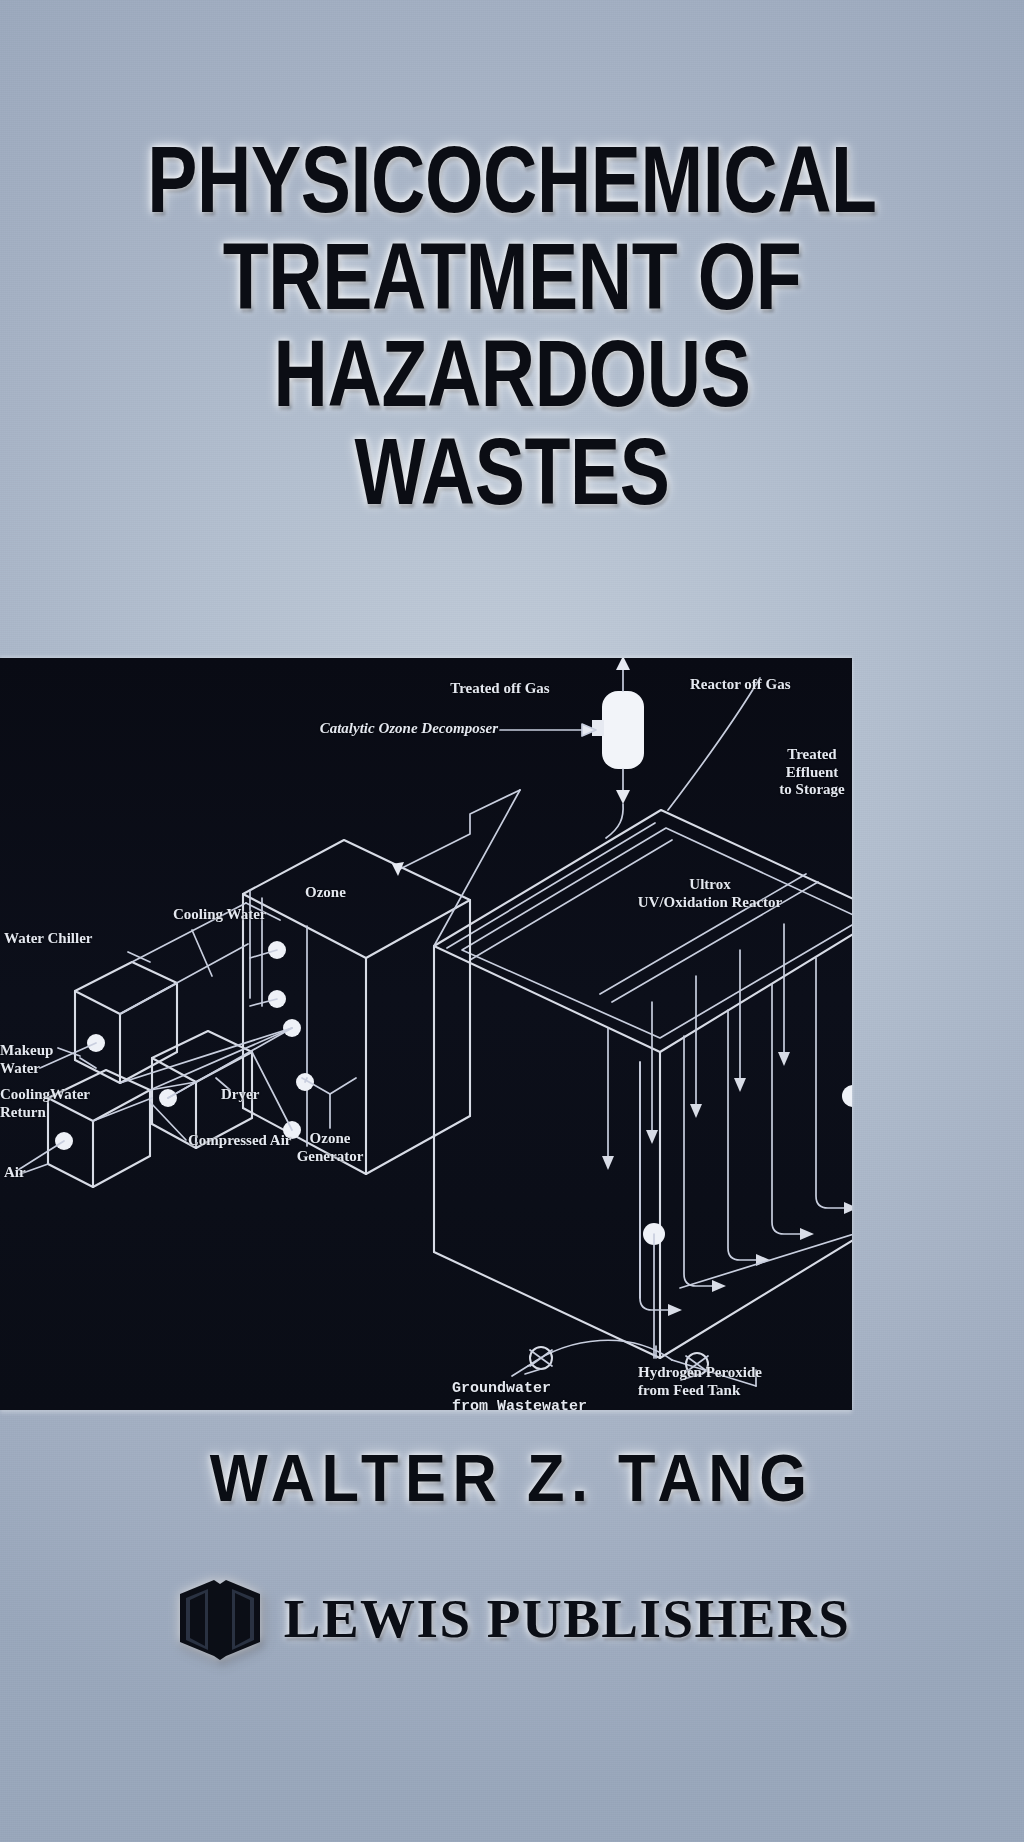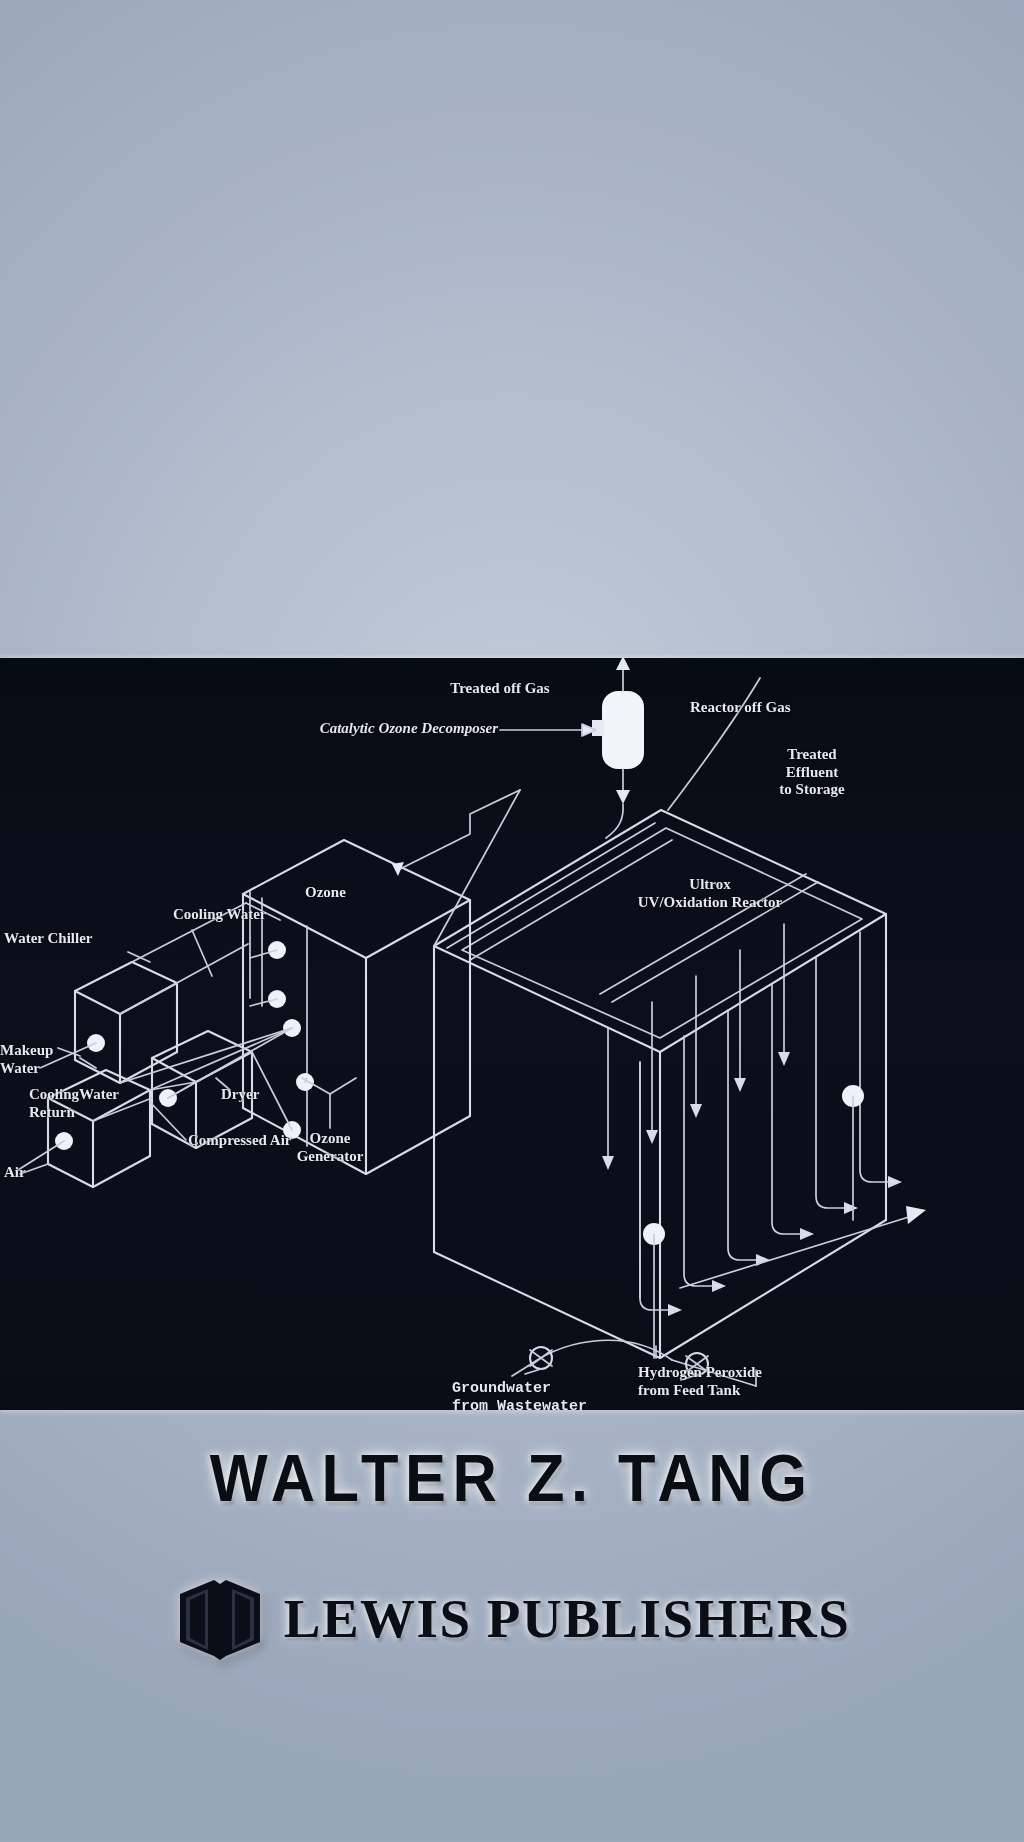--- a/index.html
+++ b/index.html
@@ -54,21 +54,21 @@
   .tl1 { font-size: 94px; }
   .tl2 { font-size: 94px; margin-top: 6px; }
   .tl3 { font-size: 94px; margin-top: 6px; }
   .tl4 { font-size: 94px; margin-top: 6px; }
 
   
   #illustration-panel {
     position: absolute;
     left: 0;
     top: 658px;
-    width: 1024px;
+    width: 852px;
     height: 752px;
     background: linear-gradient(180deg,#090b14 0%, #0c0f1a 45%, #0a0d16 100%);
     overflow: hidden;
     z-index: 4;
     box-shadow: 0 -2px 3px rgba(255,255,255,.25), 0 3px 4px rgba(255,255,255,.30);
   }
   #illustration-panel svg { display:block; }
   .dg-line {
     fill: none;
     stroke: #d8dce6;
@@ -140,20 +140,26 @@
       0 0 6px rgba(255,255,255,.92),
       0 0 13px rgba(255,255,255,.6),
       2px 3px 3px rgba(10,14,24,.45);
   }
 </style>
 </head>
 <body>
 
 <div id="cover">
 
+  <div id="title-block">
+    <span class="title-line tl1">PHYSICOCHEMICAL</span>
+    <span class="title-line tl2">TREATMENT OF</span>
+    <span class="title-line tl3">HAZARDOUS</span>
+    <span class="title-line tl4">WASTES</span>
+  </div>
 
   <div id="illustration-panel">
     <svg width="1024" height="752" viewBox="0 0 1024 752">
 
       <g>
 
         <path class="dg-line" d="M 432 592 L 432 284 L 660 148 L 885 252 L 885 565 L 660 690 Z" opacity="0"></path>
 
         <path class="dg-line" d="M 434 288 L 661 152 L 886 256 L 660 394 Z"></path>
 
@@ -379,39 +385,39 @@
           font-weight: bold;
           font-size: 15px;
           line-height: 1.18;
           white-space: nowrap;
           text-shadow: 0 0 2px rgba(0,0,0,.9);
         }
         .lbl.c { text-align: center; transform: translateX(-50%); }
         .lbl.r { text-align: right; transform: translateX(-100%); font-style: italic; }
       </style>
       <div class="lbl c" style="left:500px; top:22px;">Treated off Gas</div>
-      <div class="lbl" style="left:690px; top:18px;margin-top:23px;">Reactor off Gas</div>
+      <div class="lbl" style="left:690px; top:18px;">Reactor off Gas</div>
       <div class="lbl r" style="left:498px; top:62px;">Catalytic Ozone Decomposer</div>
 
       <div class="lbl" style="left:305px; top:226px;">Ozone</div>
 
       <div class="lbl c" style="left:330px; top:472px;">
         <div>Ozone</div>
         <div>Generator</div>
       </div>
 
       <div class="lbl" style="left:136px; top:248px;margin-left:37px;">Cooling Water</div>
       <div class="lbl" style="left:4px; top:272px;">Water Chiller</div>
 
       <div class="lbl" style="left:0px; top:384px;">
         <div>Makeup</div>
         <div>Water</div>
       </div>
 
-      <div class="lbl" style="left:0px; top:428px;padding-left:29px;">
+      <div class="lbl" style="left:0px; top:428px;">
         <div>CoolingWater</div>
         <div>Return</div>
       </div>
 
       <div class="lbl" style="left:4px; top:506px;">Air</div>
       <div class="lbl" style="left:221px; top:428px;">Dryer</div>
       <div class="lbl" style="left:188px; top:474px;">Compressed Air</div>
 
       <div class="lbl c" style="left:710px; top:218px;">
         <div>Ultrox</div>

